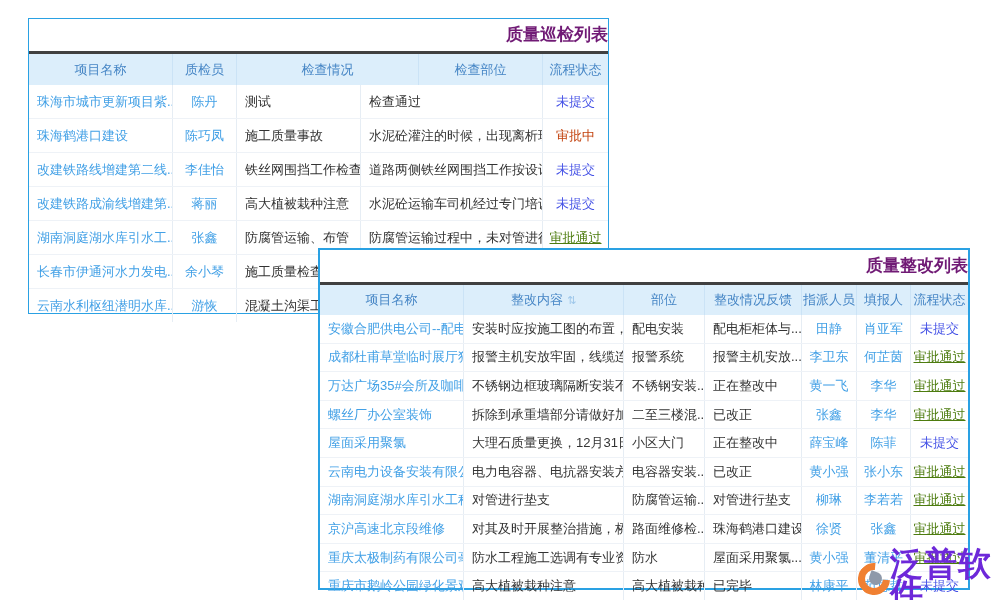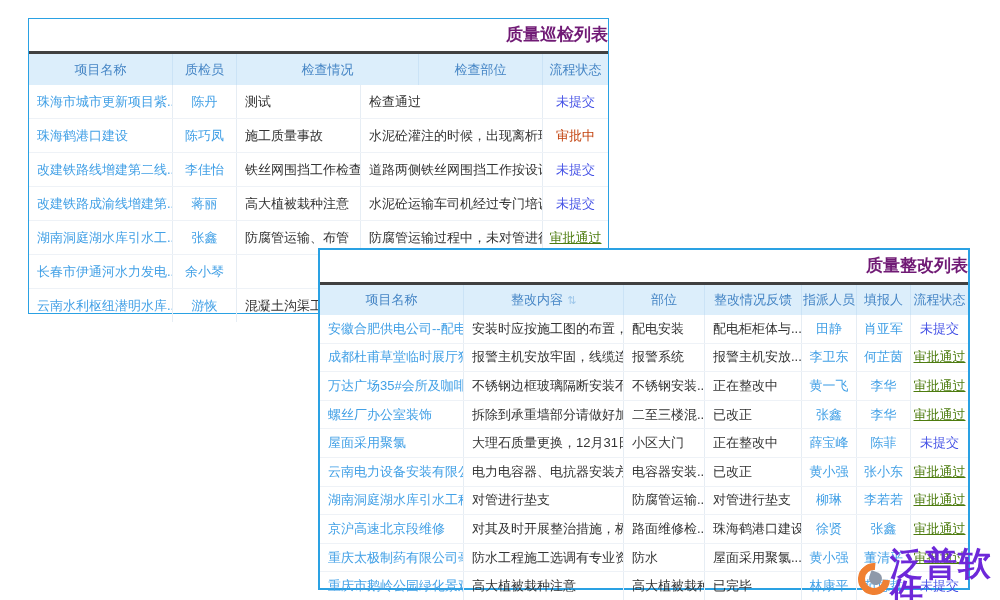--- a/index.html
+++ b/index.html
@@ -122,20 +122,21 @@
           <span class="st green">审批通过</span>
         </div>
     </div>
     <div class="tr">
       <div class="td c1">
           <span class="link">长春市伊通河水力发电...</span>
         </div>
       <div class="td c2 center">
           <span class="link">余小琴</span>
         </div>
+      <div class="td c3">施工质量检查</div>
       <div class="td c4"></div>
       <div class="td c5 center">
           <span class="st"></span>
         </div>
     </div>
     <div class="tr">
       <div class="td c1">
           <span class="link">云南水利枢纽潜明水库...</span>
         </div>
       <div class="td c2 center">

